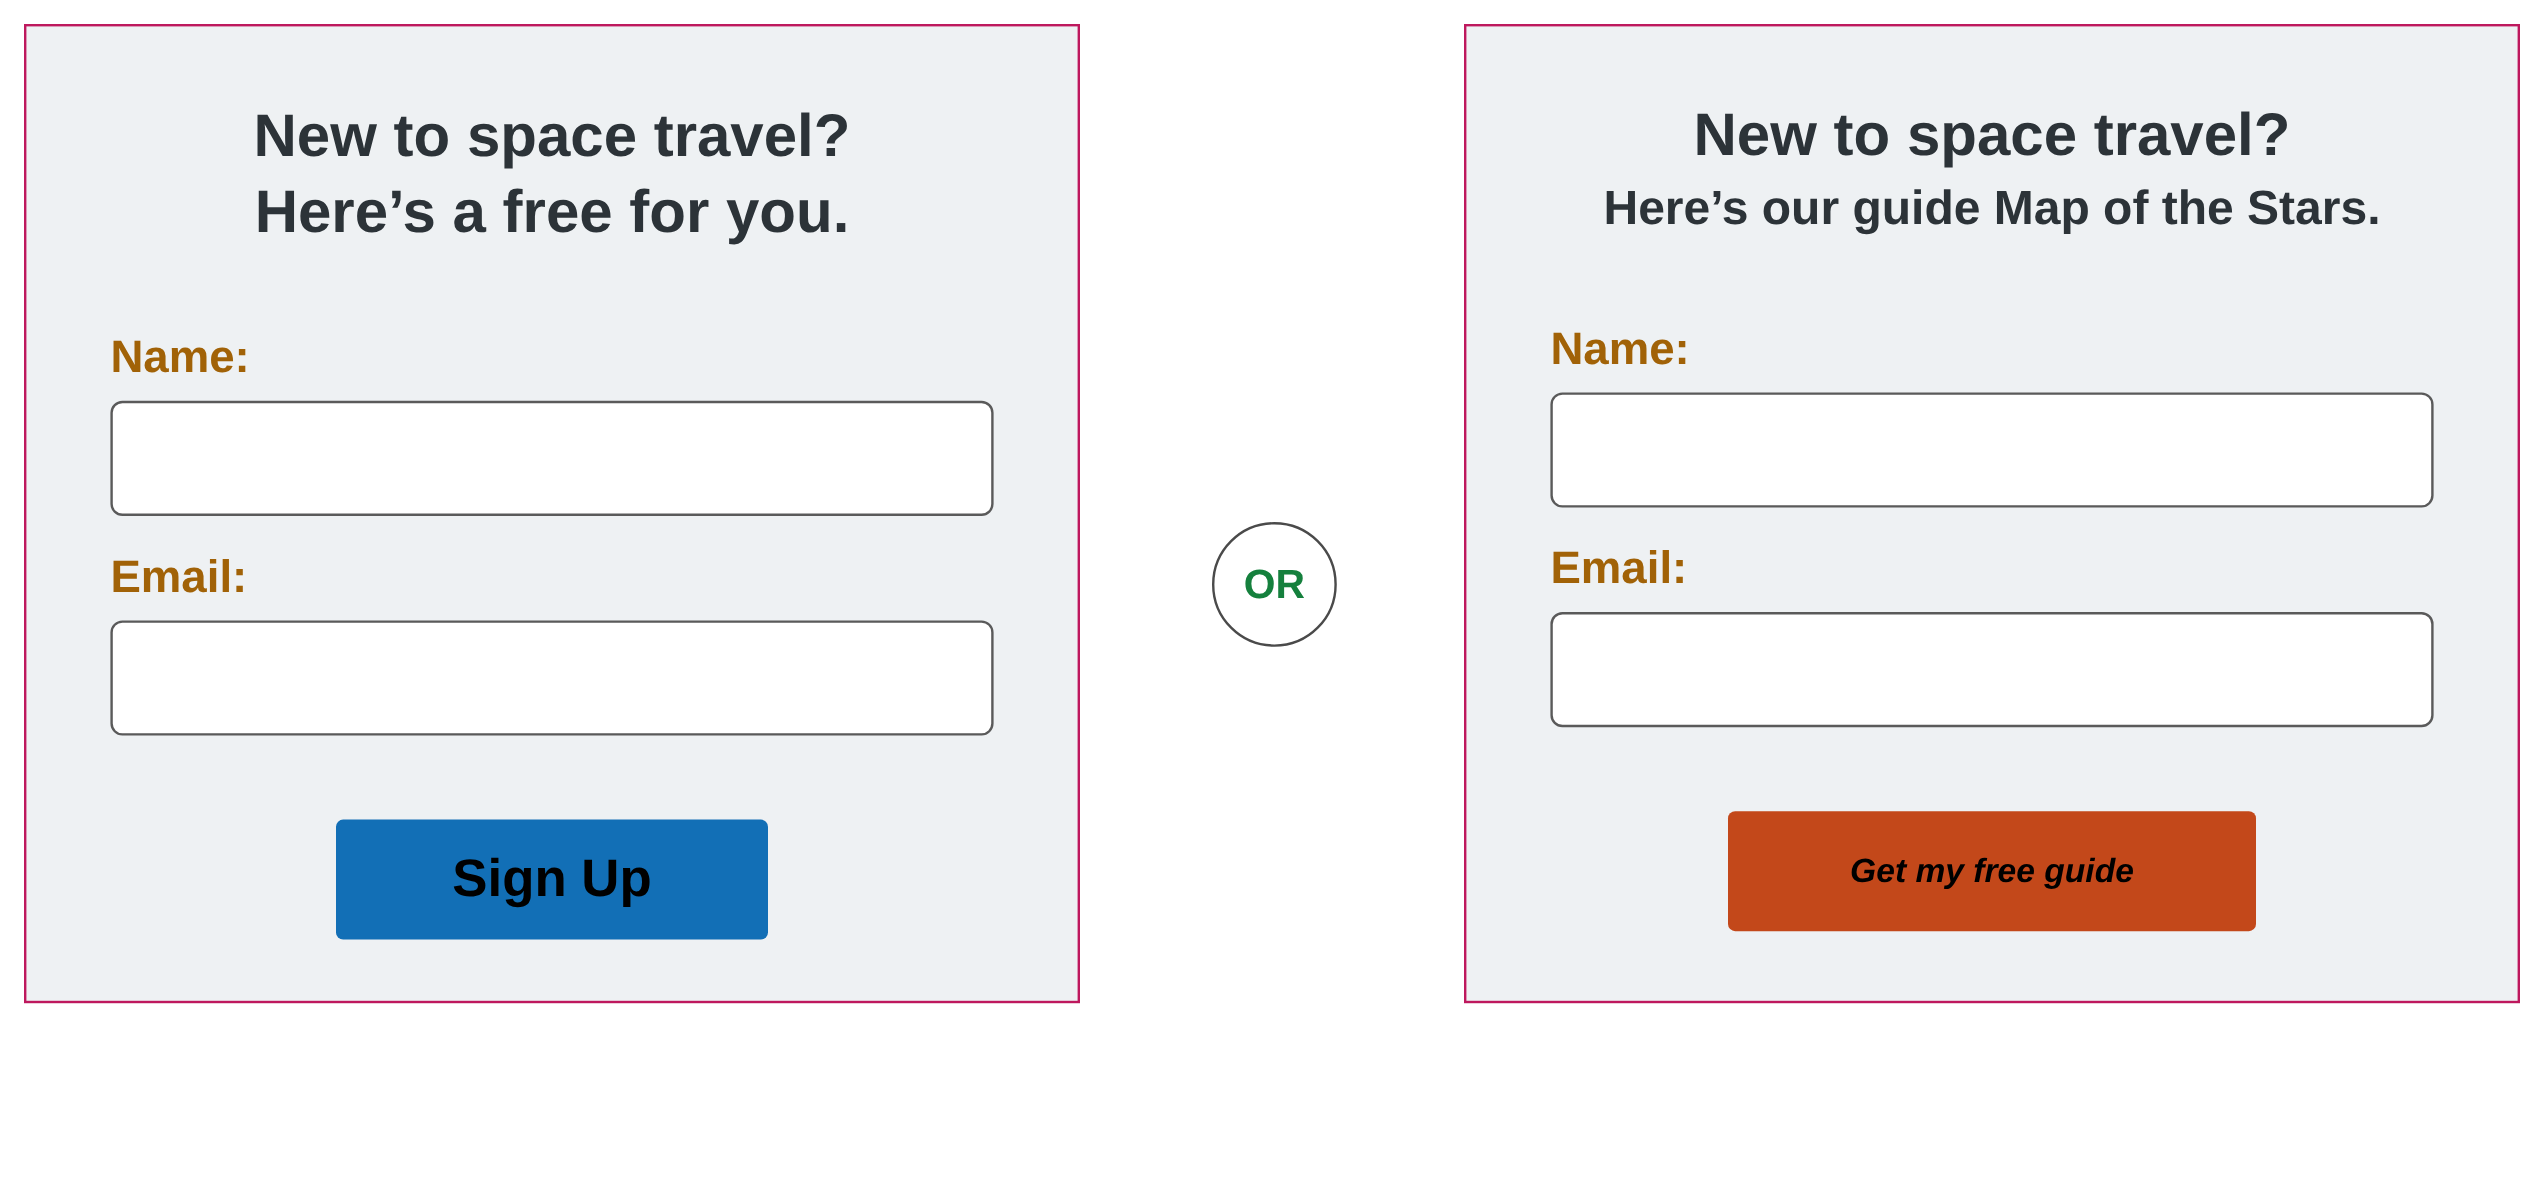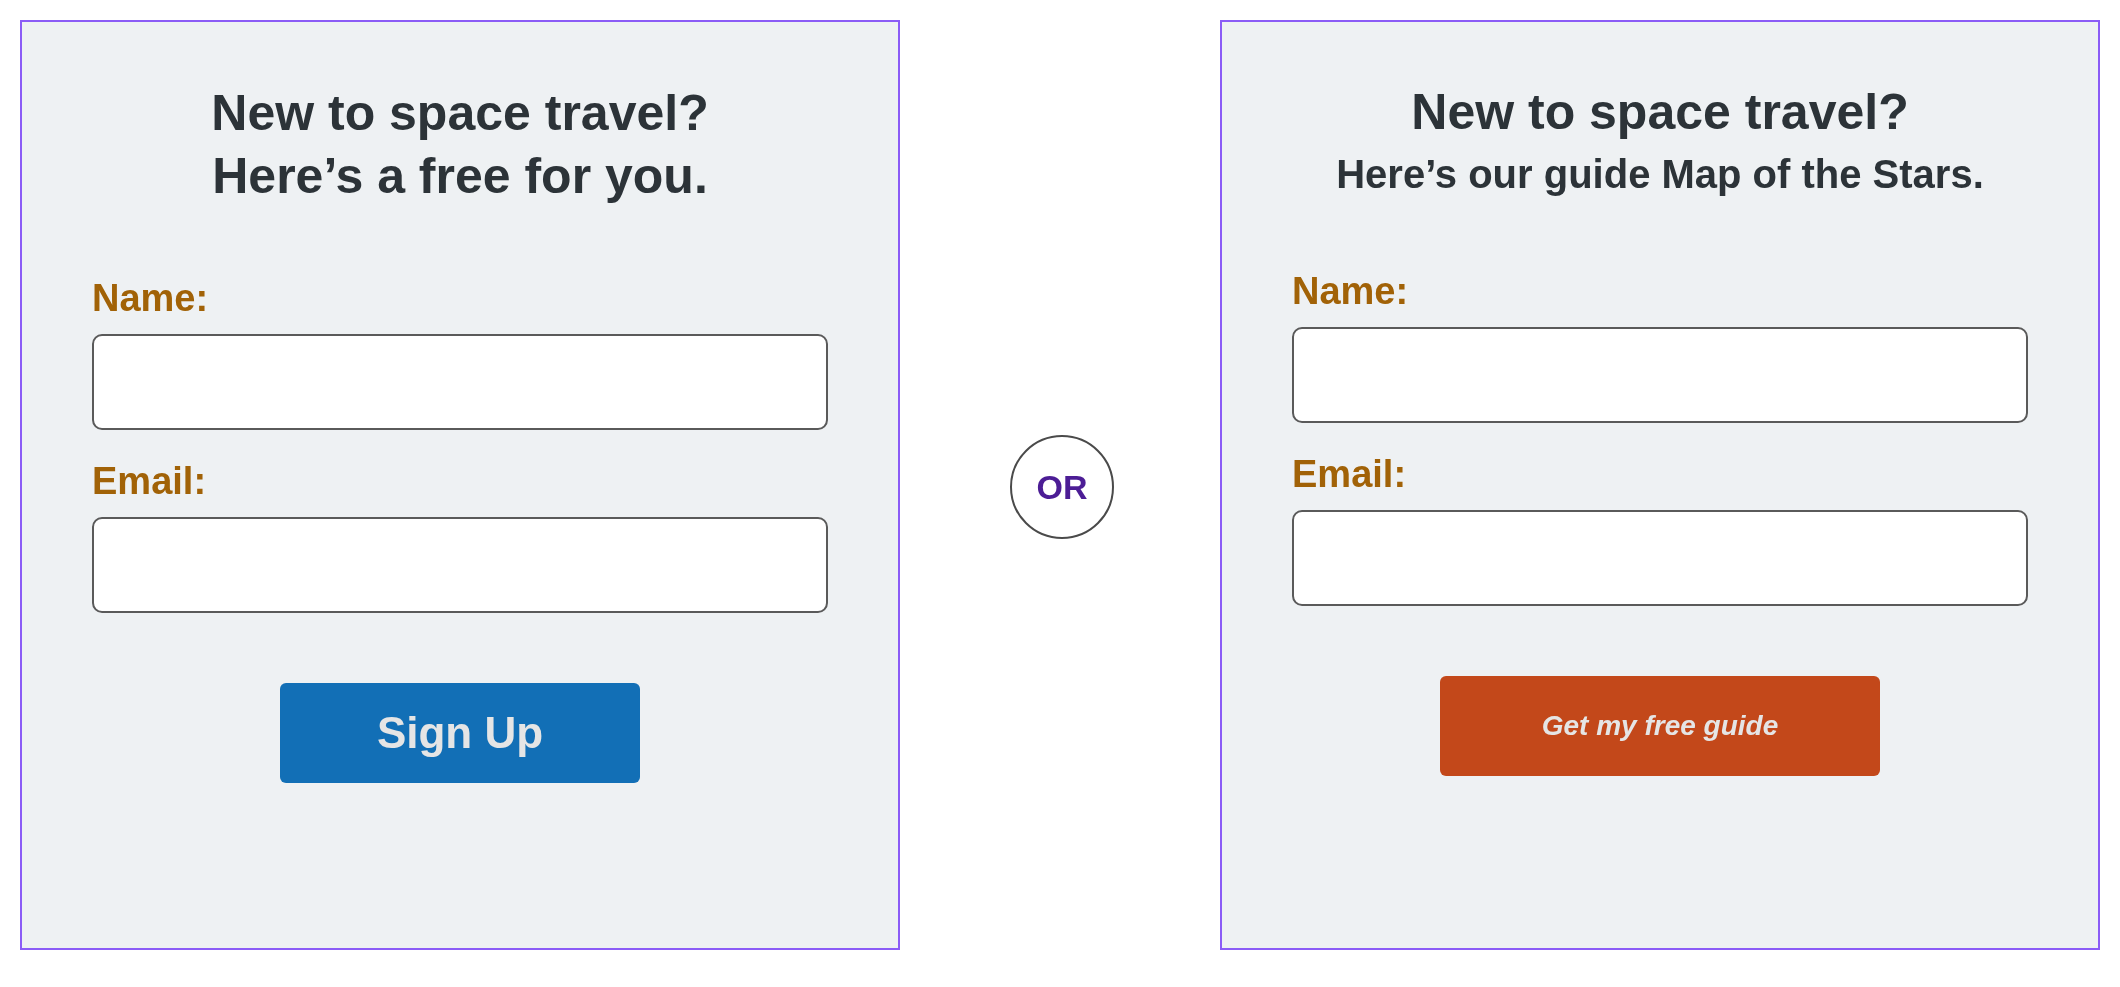--- a/index.html
+++ b/index.html
@@ -12,23 +12,23 @@
   }
   .stage {
     position: relative;
     width: 2120px;
     height: 987px;
   }
   .card {
     position: absolute;
     top: 20px;
     width: 880px;
-    height: 930px;
+    height: 816px;
     background: #eef1f3;
-    border: 2px solid #8b5cf6;
+    border: 2px solid #be185d;
     box-sizing: border-box;
     padding: 60px 70px 0 70px;
   }
   .card-left  { left: 20px; }
   .card-right { left: 1220px; }
 
   .heading {
     text-align: center;
     font-weight: 700;
     color: #2c3338;
@@ -54,21 +54,21 @@
     box-sizing: border-box;
     font-size: 32px;
     padding: 0 20px;
   }
 
   .btn {
     display: block;
     margin: 70px auto 0 auto;
     border: none;
     border-radius: 6px;
-    color: #e5e5e5;
+    color: #000000;
     font-weight: 700;
     cursor: pointer;
   }
   .btn-blue {
     background: #126fb6;
     width: 360px;
     height: 100px;
     font-size: 44px;
   }
   .btn-orange {
@@ -86,21 +86,21 @@
     width: 100px;
     height: 100px;
     background: #ffffff;
     border: 2px solid #4a4a4a;
     border-radius: 50%;
     display: flex;
     align-items: center;
     justify-content: center;
     font-size: 34px;
     font-weight: 700;
-    color: #4c1d95;
+    color: #15803d;
   }
 </style>
 </head>
 <body>
 
 <div class="stage">
 
   <div class="card card-left">
     <h1 class="heading">
       <span class="line">New to space travel?</span>

